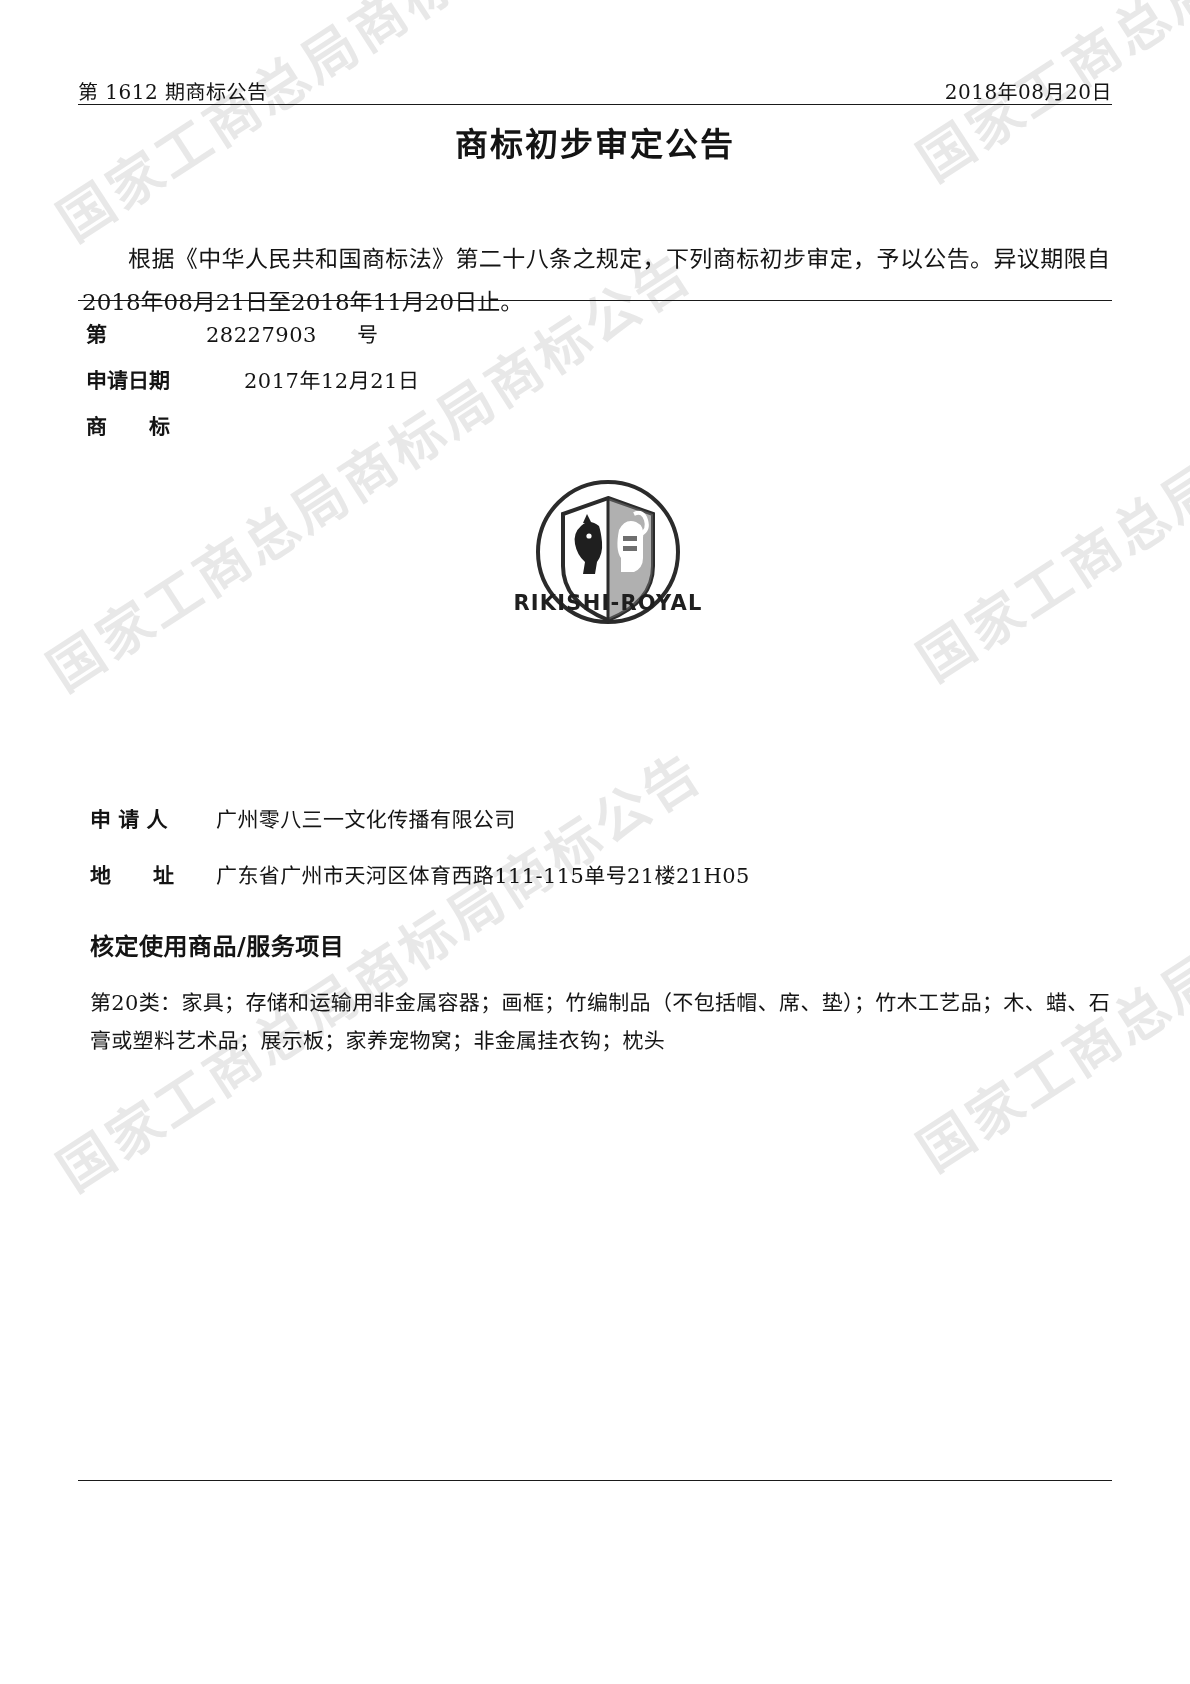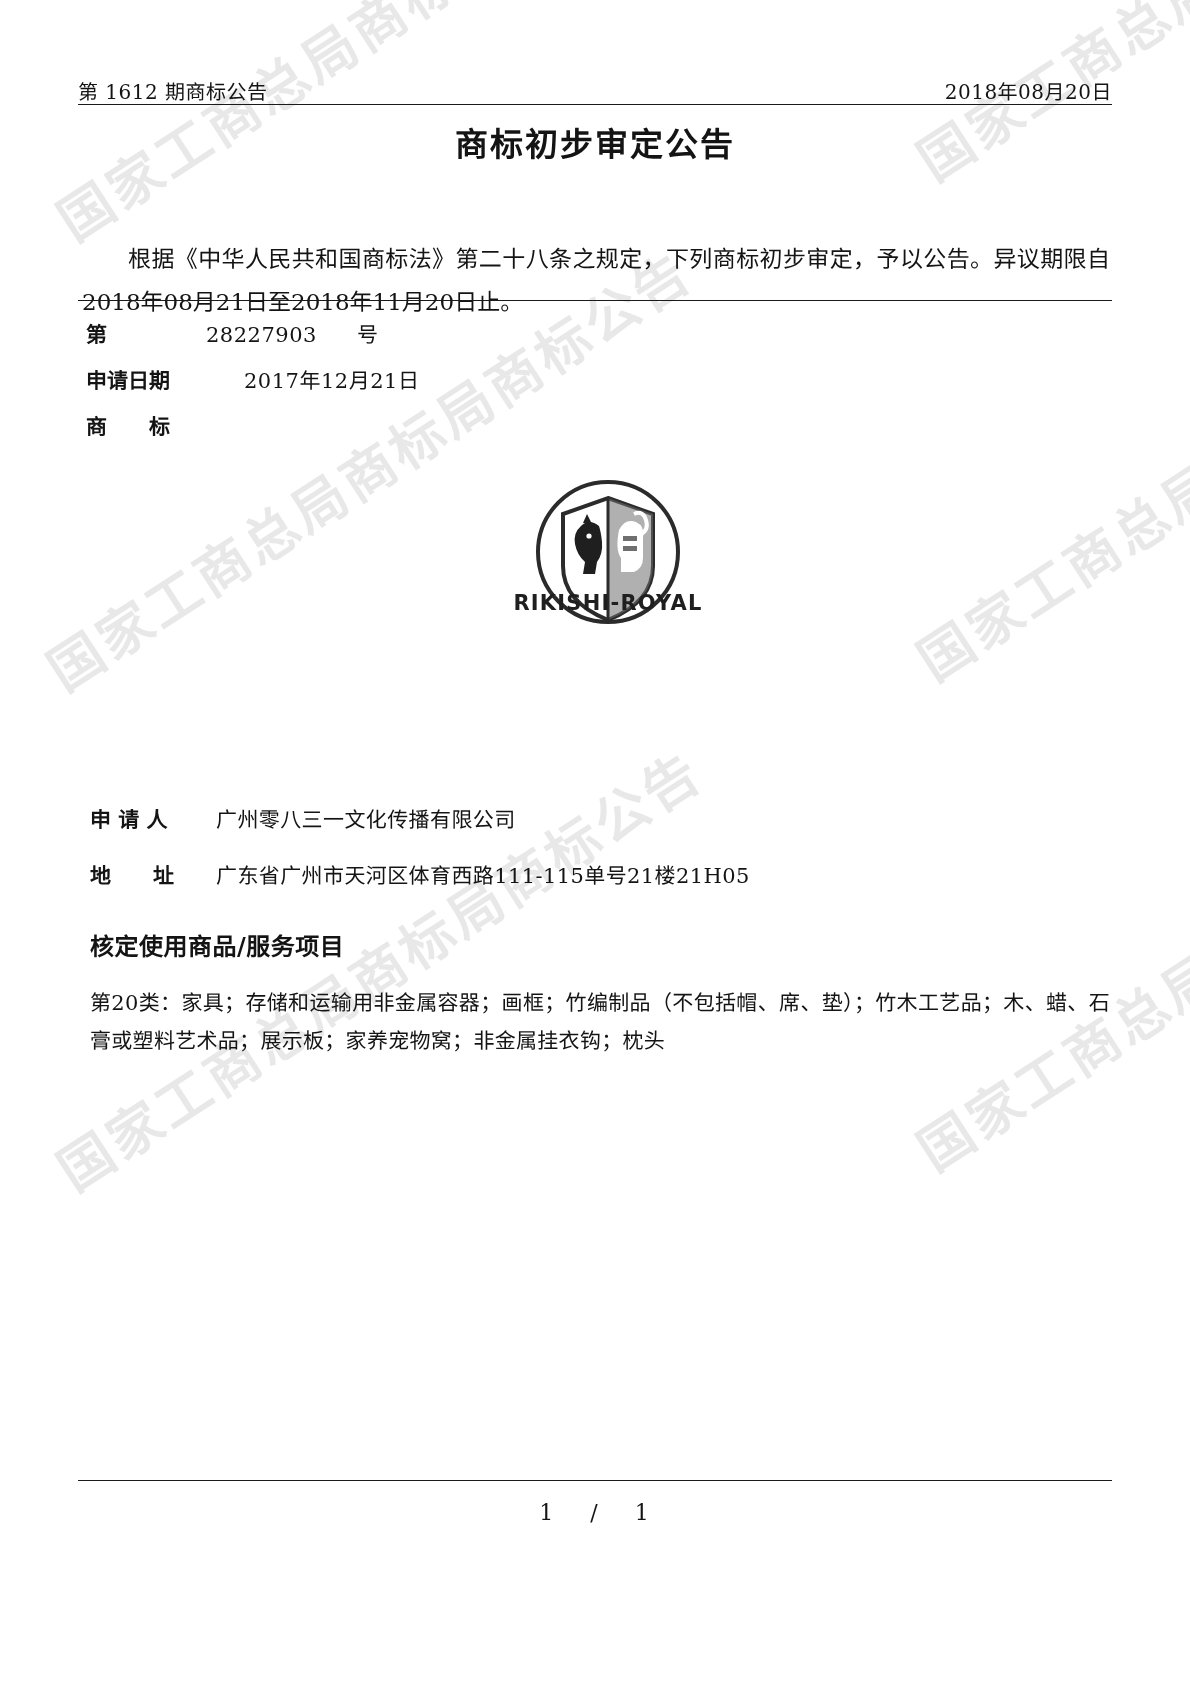--- a/index.html
+++ b/index.html
@@ -264,19 +264,14 @@
     <div class="ap-row">
       <div class="ap-label">地　　址</div>
       <div class="ap-value">广东省广州市天河区体育西路111-115单号21楼21H05</div>
     </div>
 
     <div class="goods-title">核定使用商品/服务项目</div>
     <div class="goods-text">第20类：家具；存储和运输用非金属容器；画框；竹编制品（不包括帽、席、垫）；竹木工艺品；木、蜡、石膏或塑料艺术品；展示板；家养宠物窝；非金属挂衣钩；枕头</div>
   </div>
 
   <div class="rule rule-bottom"></div>
-  <div class="footer">
-    <span>1</span>
-    <span class="sep">/</span>
-    <span>1</span>
-  </div>
 
 </div>
 
 </body></html>

